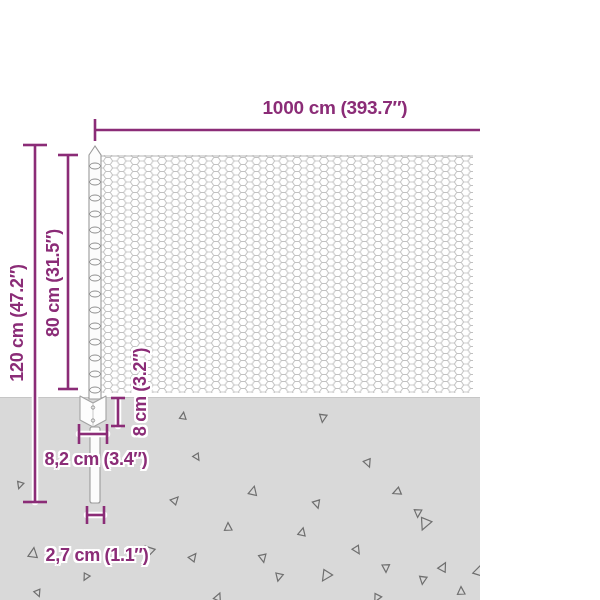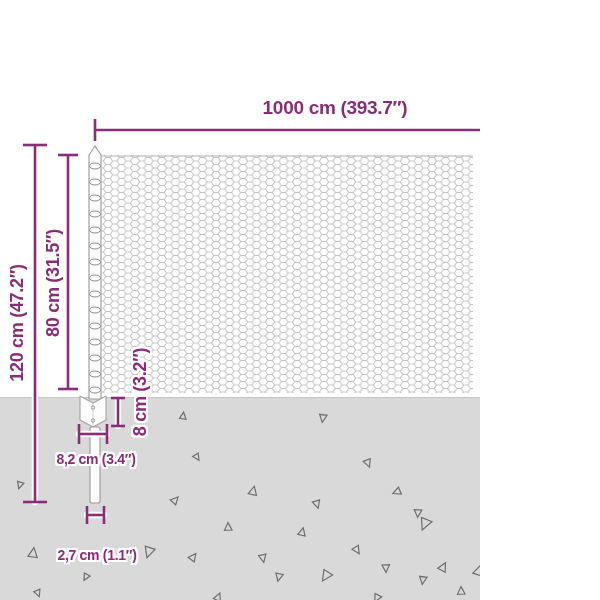--- a/index.html
+++ b/index.html
@@ -23,21 +23,21 @@
 
   .dim-label {
     position:absolute; color:var(--accent); font-weight:bold;
     font-size:19px; letter-spacing:-0.3px; white-space:nowrap;
     text-shadow:
       -2px -2px 0 #fff, 2px -2px 0 #fff, -2px 2px 0 #fff, 2px 2px 0 #fff,
       0 -2px 0 #fff, 0 2px 0 #fff, -2px 0 0 #fff, 2px 0 0 #fff;
     transform:translate(-50%,-50%);
   }
   .dim-label.vertical { transform:translate(-50%,-50%) rotate(-90deg); font-size:18px; }
-  .dim-label.small { font-size:14px; }
+  .dim-label.small { font-size:18px; }
 </style>
 </head>
 <body>
 
 <div id="stage">
 
   <svg id="diagram-svg" width="600" height="600" viewBox="0 0 600 600">
     <defs>
       <path id="hexCell" d="M -4.5,0 L -2.25,-3.5 L 2.25,-3.5 L 4.5,0 L 2.25,3.5 L -2.25,3.5 Z" fill="none" stroke="#bdbdbd" stroke-width="0.75"></path>
       <pattern id="meshPattern" width="13.5" height="7" patternUnits="userSpaceOnUse">

